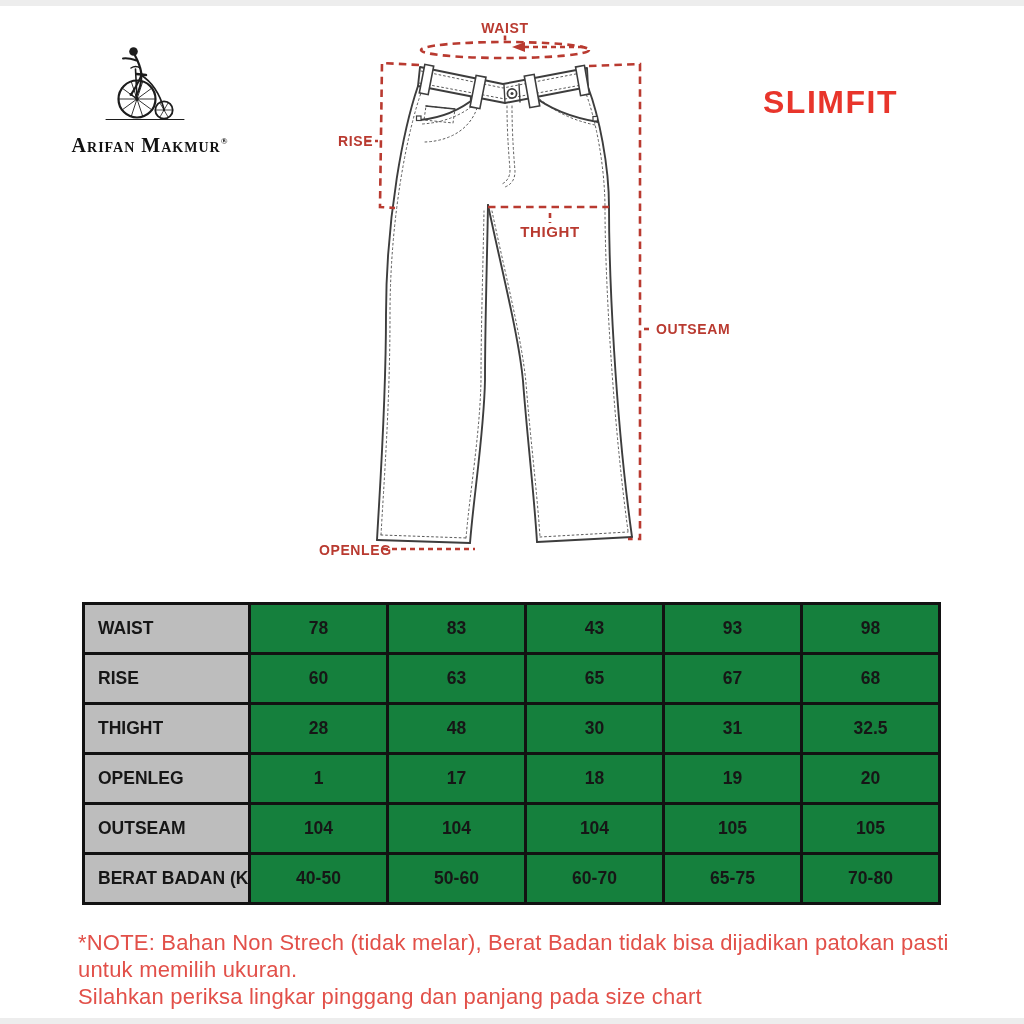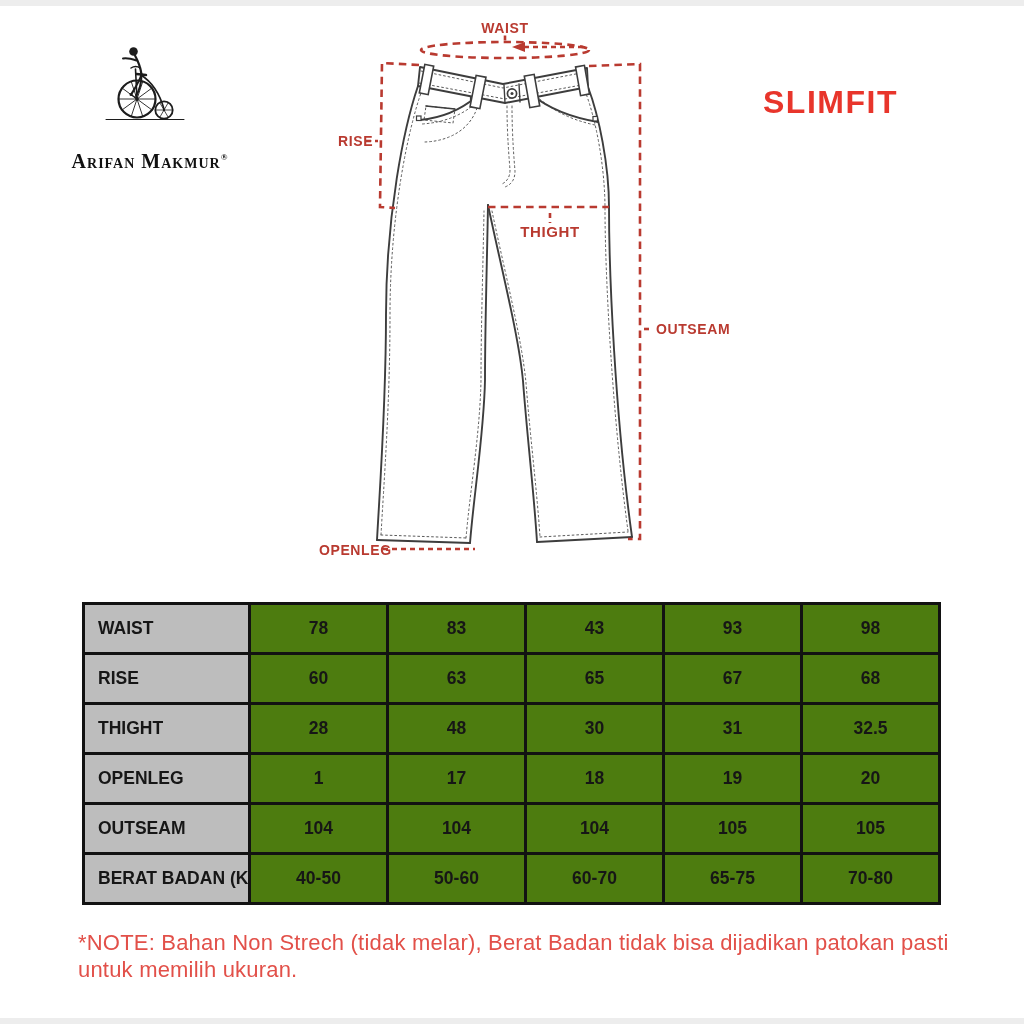--- a/index.html
+++ b/index.html
@@ -10,21 +10,21 @@
   }
   .edge-band{position:absolute;left:0;width:1024px;height:6px;background:#ededed;}
   .edge-band.top{top:0;}
   .edge-band.bottom{top:1018px;}
 
   
   .logo{position:absolute;left:70px;top:38px;width:160px;text-align:center;}
   .logo svg{display:block;margin:0 auto;}
   .brand-name{
     font-family:"Liberation Serif", serif;font-weight:bold;font-size:20px;
-    font-variant:small-caps;letter-spacing:1px;color:#111;margin-top:20px;white-space:nowrap;
+    font-variant:small-caps;letter-spacing:1px;color:#111;margin-top:4px;white-space:nowrap;
   }
   .brand-name sup{font-size:9px;vertical-align:super;}
 
   
   .product-title{
     position:absolute;left:763px;top:84px;font-size:32px;font-weight:bold;
     letter-spacing:1.5px;color:var(--accent-red,#e8352b);
   }
 
   
@@ -42,21 +42,21 @@
   }
   .red-label.big{font-size:15px;}
   .ink{stroke:#1c1c1c;fill:none;stroke-linecap:round;}
 
   
   .size-table{
     position:absolute;left:82px;top:602px;border-collapse:collapse;table-layout:fixed;width:856px;
   }
   .size-table td{
     border:3px solid #121212;height:45px;font-size:17.5px;font-weight:bold;
-    text-align:center;vertical-align:middle;background:#4d7c0f;overflow:hidden;white-space:nowrap;
+    text-align:center;vertical-align:middle;background:#15803d;overflow:hidden;white-space:nowrap;
   }
   .size-table td.lbl{text-align:left;padding-left:13px;background:var(--table-header-gray,#bdbdbd);}
   .size-table tr.hdr-row td{background:var(--table-header-gray,#bdbdbd);}
 
   
   .note{
     position:absolute;left:78px;top:929px;width:880px;font-size:22px;line-height:27px;
     color:var(--note-red,#e25049);letter-spacing:.2px;
   }
 </style>
@@ -233,13 +233,14 @@
         <td>50-60</td>
         <td>60-70</td>
         <td>65-75</td>
         <td>70-80</td>
       </tr>
     </tbody>
 </table>
 
 <div class="note">
   <div>*NOTE: Bahan Non Strech (tidak melar), Berat Badan tidak bisa dijadikan patokan pasti untuk memilih ukuran.</div>
+  <div>Silahkan periksa lingkar pinggang dan panjang pada size chart</div>
 </div>
 
 </body></html>

